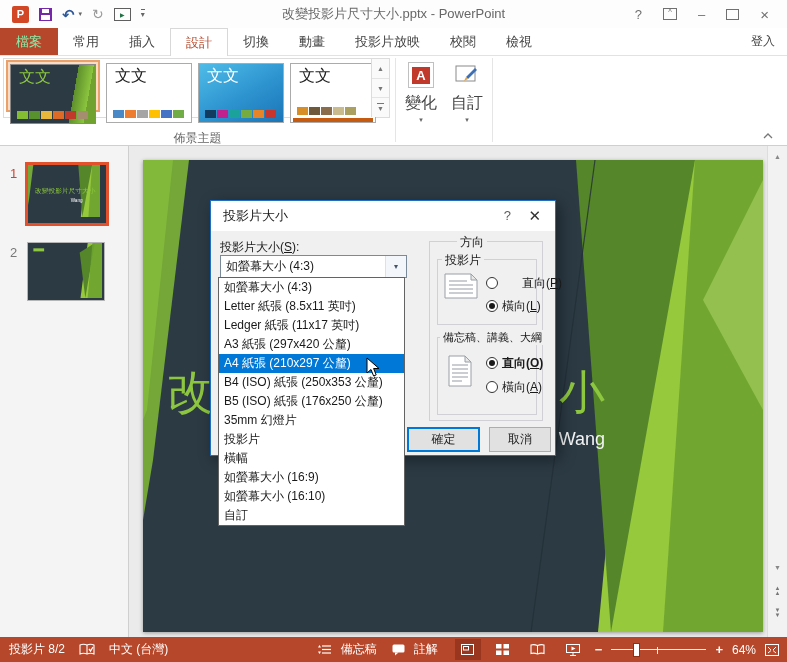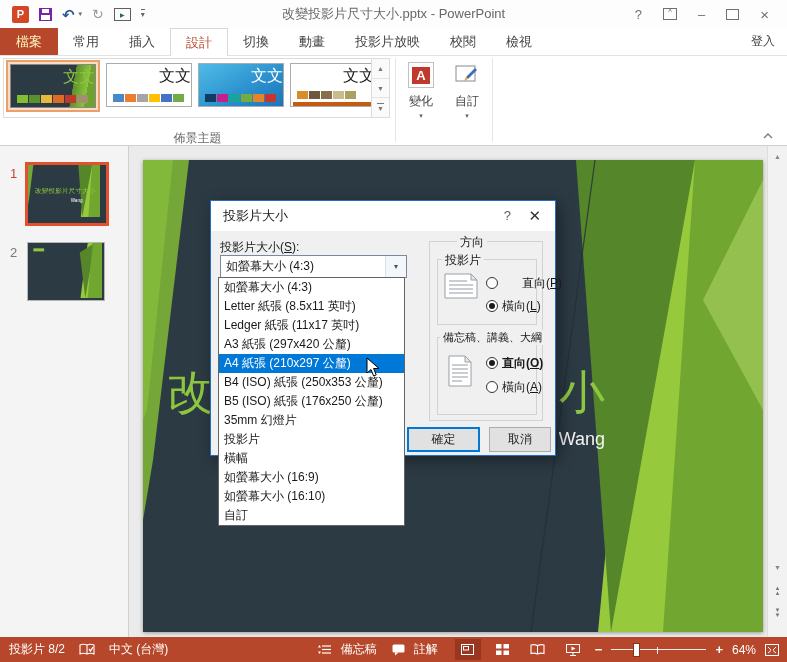--- a/index.html
+++ b/index.html
@@ -22,45 +22,45 @@
   .qshow{width:15px;height:11px;border:1px solid #5f5f5f;display:flex;align-items:center;justify-content:center;font-size:6px;color:#217346;}
   .qmore{color:#666;font-size:8px;border-top:1px solid #666;padding-top:1px;line-height:1;}
   .tb-title{position:absolute;left:0;right:0;top:0;height:28px;display:flex;align-items:center;justify-content:center;color:#676767;font-size:13px;pointer-events:none;}
   .winbtns{position:absolute;right:0;top:0;height:28px;display:flex;align-items:center;gap:21px;padding-right:18px;color:#707070;}
   .wb{font-size:13px;line-height:1;}
   .wb-box{width:11px;height:9px;border:1px solid #707070;}
   .wb-ribbon{width:12px;height:10px;border:1px solid #707070;display:flex;align-items:flex-start;justify-content:center;font-size:7px;line-height:4px;color:#707070;}
   
   .tabrow{position:absolute;left:0;top:28px;width:787px;height:28px;background:#fff;display:flex;align-items:stretch;border-bottom:1px solid #e2e2e2;box-sizing:border-box;}
   .tab{display:flex;align-items:center;padding:0 15px;font-size:13px;color:#444;}
-  .tab.file{background:#B7472A;color:#fef9c3;width:28px;justify-content:center;}
+  .tab.file{background:#B7472A;color:#86efac;width:28px;justify-content:center;}
   .tab.active{background:#fff;color:#B7472A;border:1px solid #d8d8d8;border-bottom:none;margin-bottom:-1px;}
   .signin{margin-left:auto;display:flex;align-items:center;padding-right:12px;font-size:12px;color:#444;}
   
   .ribbon{position:absolute;left:0;top:56px;width:787px;height:90px;background:#fff;border-bottom:1px solid #cfcfcf;box-sizing:border-box;}
   .gallery{position:absolute;left:3px;top:2px;width:387px;height:60px;border:1px solid #dcdcdc;background:#fff;box-sizing:border-box;}
   .tsel{position:absolute;left:2px;top:1px;width:94px;height:52px;border:2px solid #E9A06B;background:#FBDCC3;box-sizing:border-box;}
-  .thm{width:86px;height:44px;box-sizing:border-box;position:relative;overflow:hidden;border:1px solid #ababab;background:#fff;text-align:right;}
+  .thm{width:86px;height:60px;box-sizing:border-box;position:relative;overflow:hidden;border:1px solid #ababab;background:#fff;}
   .tsel .thm{margin:2px;border:1px solid #888;}
   .thm .t{display:block;font-size:16px;line-height:20px;padding:2px 0 0 8px;color:#222;}
   .thm1{background:linear-gradient(100deg,#2C3A44 72%,#5E8F2C 72%,#8CC63E 88%,#6FA22E 88%);border-color:#556;}
   .thm1 .t{color:#8DC63F;}
   .thm3{background:linear-gradient(150deg,#4FBCE8 0%,#2D93CF 55%,#1B75B8 100%);}
   .thm3 .t{color:#fff;}
   .swatches{position:absolute;left:6px;bottom:4px;display:flex;gap:1px;}
   .swatches span{width:11px;height:8px;display:inline-block;}
   .thm4bar{position:absolute;left:2px;right:2px;bottom:0;height:4px;}
   .gsb{position:absolute;right:0;top:0;width:17px;height:58px;border-left:1px solid #dcdcdc;display:flex;flex-direction:column;}
   .gsb div{flex:1;display:flex;align-items:center;justify-content:center;font-size:7px;color:#777;border-bottom:1px solid #e4e4e4;background:#fafafa;}
   .gsb div:last-child{border-bottom:none;}
   .gsb .more span{border-top:1px solid #777;padding-top:1px;}
   .grouplabel{position:absolute;left:0;top:74px;width:395px;text-align:center;color:#666;font-size:12px;}
   .vsep{position:absolute;top:2px;height:84px;width:1px;background:#e5e5e5;}
   .bigbtn{position:absolute;top:2px;width:42px;height:84px;display:flex;flex-direction:column;align-items:center;padding-top:4px;box-sizing:border-box;}
-  .bigbtn .lbl{font-size:12px;color:#444;margin-top:5px;}
+  .bigbtn .lbl{font-size:16px;color:#444;margin-top:5px;}
   .bigbtn .drp{font-size:7px;color:#666;margin-top:2px;}
   .vicon{width:26px;height:26px;border:1px solid #c0c0c0;display:flex;align-items:center;justify-content:center;box-sizing:border-box;}
   .vicon span{background:#C0392B;color:#fff;font-size:13px;font-weight:bold;padding:0 4px;line-height:17px;}
   .collapse{position:absolute;right:14px;top:72px;color:#777;}
   
   .workspace{position:absolute;left:0;top:146px;width:787px;height:491px;background:#EBEBEB;}
   .panel{position:absolute;left:0;top:0;width:129px;height:491px;background:#F4F4F4;border-right:1px solid #cfcfcf;box-sizing:border-box;}
   .snum1{position:absolute;left:10px;top:20px;color:#C74634;font-size:13px;}
   .snum2{position:absolute;left:10px;top:99px;color:#777;font-size:13px;}
   .thumb1{position:absolute;left:25px;top:16px;width:78px;height:58px;border:3px solid #E2502C;background:#2C3A44;}

